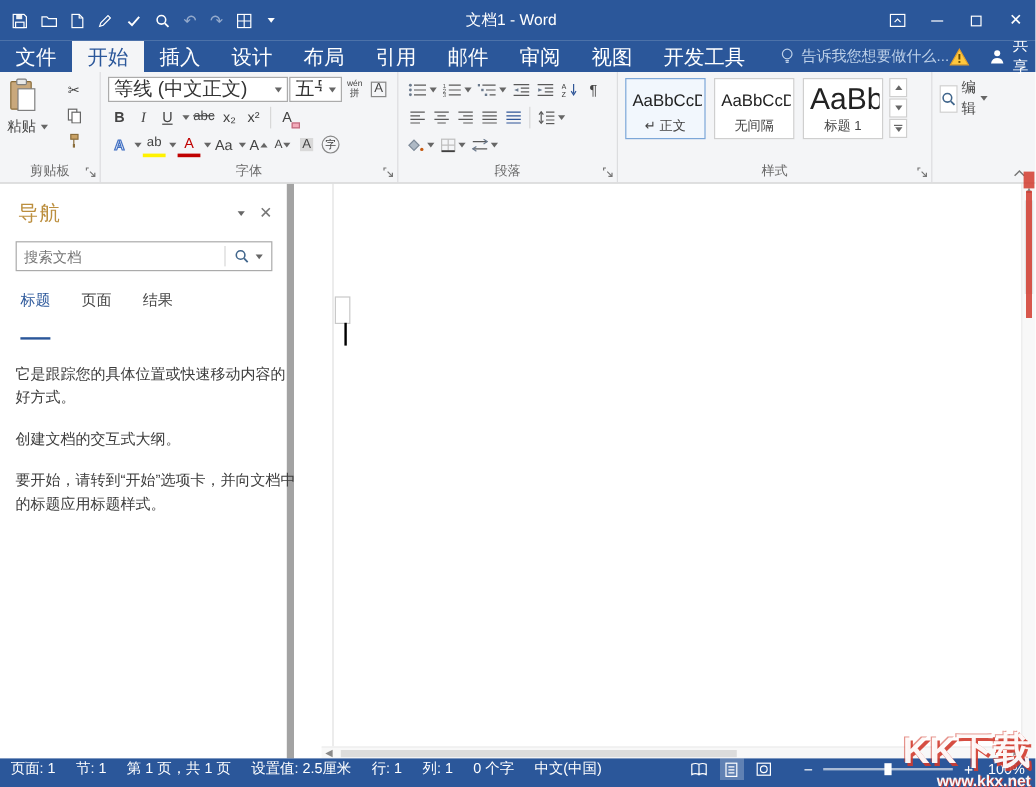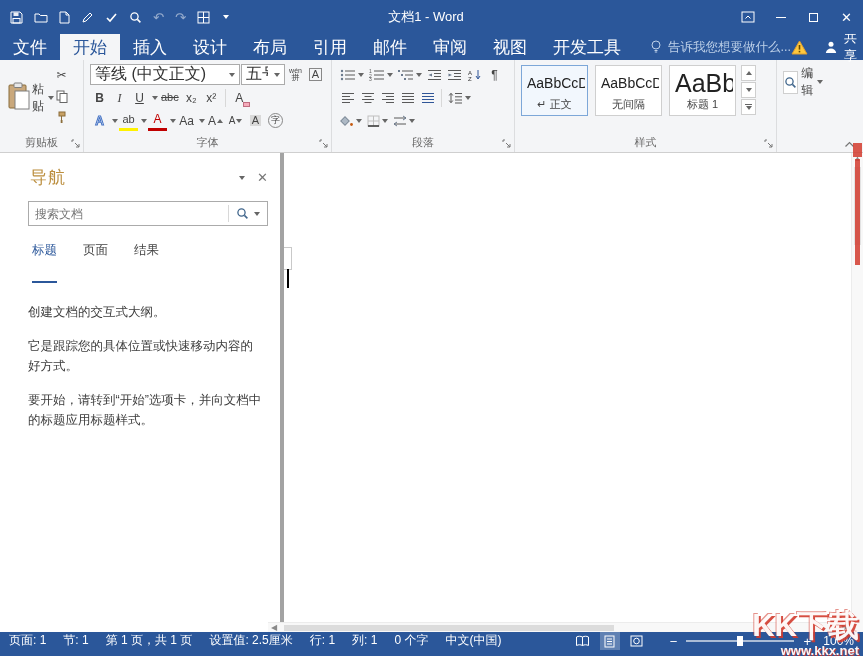--- a/index.html
+++ b/index.html
@@ -33,21 +33,21 @@
 .launcher{position:absolute;right:2px;bottom:3px;width:10px;height:10px;display:flex}
 .rrow{display:flex;align-items:center;height:23px;gap:1px}
 .rbtn{height:20px;min-width:19px;display:inline-flex;align-items:center;justify-content:center;font-size:12px;color:#444;padding:0 2px;line-height:1}
 .dd{width:0;height:0;border-left:3px solid transparent;border-right:3px solid transparent;border-top:4px solid #666;margin-left:2px;display:inline-block}
 .ddu{width:0;height:0;border-left:3px solid transparent;border-right:3px solid transparent;border-bottom:4px solid #666;display:inline-block}
 .combo{background:#fff;border:1px solid #ABABAB;height:21px;display:flex;align-items:center;font-size:16px;color:#333;padding:0 4px;gap:4px;white-space:nowrap}
 .combo .cv{flex:1;overflow:hidden}
 .sep{width:1px;height:18px;background:#D8D8D8;margin:0 3px}
 
 
-.paste{display:flex;align-items:center;width:42px;padding-top:2px}
+.paste{display:flex;flex-direction:column;align-items:flex-start;width:42px;padding-top:2px}
 .paste .plabel{font-size:12px;color:#444;margin-top:4px;display:flex;align-items:center;gap:2px}
 .clipcol{display:flex;flex-direction:column;justify-content:flex-start;gap:3px;margin-left:4px;padding-top:3px}
 .clipcol .rbtn{height:18px}
 
 
 .b-bold{font-weight:bold}
 .b-italic{font-style:italic;font-family:"Liberation Serif","DejaVu Serif",serif}
 .b-underline{text-decoration:underline}
 .b-strike{text-decoration:line-through;font-size:11px}
 .fx-a{color:#fff;-webkit-text-stroke:1px #4472C4;font-weight:bold}
@@ -73,21 +73,21 @@
 .scb .bar{width:7px;height:1px;background:#666}
 
 
 .editg{display:flex;flex-direction:row;align-items:center;gap:3px;padding-top:2px;width:40px}
 .findbox{width:27px;height:23px;border:1px solid #CFCFCF;background:#fff;display:flex;align-items:center;justify-content:center}
 .editlbl{font-size:12px;color:#444}
 
 .collapse{position:absolute;right:8px;bottom:4px;z-index:4}
 
 
-.nav{position:absolute;left:16px;top:153px;width:268px;height:479px;background:#FFFFFF;border-right:4px solid #a3a3a3;z-index:2}
+.nav{position:absolute;left:1px;top:153px;width:244px;height:479px;background:#FFFFFF;border-right:6px solid #a3a3a3;z-index:2}
 .nav-head{display:flex;align-items:center;padding:13px 12px 4px 14px}
 .nav-title{font-size:17px;color:#BC8F3F;flex:1;letter-spacing:1px}
 .nav-head .nh-btn{color:#777;font-size:11px;margin-left:12px;display:inline-flex;align-items:center}
 .nav-search{margin:8px 12px 0;height:25px;border:1px solid #ABABAB;background:#fff;display:flex;align-items:center}
 .nav-search input{flex:1;border:0;outline:0;font-size:12px;padding:0 6px;color:#444;background:transparent;font-family:inherit;min-width:0}
 .nav-search .vsep{width:1px;height:17px;background:#D8D8D8}
 .nav-search .sbtn{display:flex;align-items:center;gap:3px;padding:0 7px;height:100%}
 .nav-tabs{display:flex;gap:26px;padding:16px 16px 0;font-size:12.5px;color:#444}
 .nav-tab{padding-bottom:22px}
 .nav-tab.active{color:#2B579A;border-bottom:2px solid #2B579A}
@@ -556,22 +556,22 @@
           </span>
         <span class="dd"></span>
       </span>
     </div>
     <div class="nav-tabs">
       <span class="nav-tab active">标题</span>
       <span class="nav-tab">页面</span>
       <span class="nav-tab">结果</span>
     </div>
     <div class="nav-body">
+      <p>它是跟踪您的具体位置或快速移动内容的好方式。</p>
       <p>创建文档的交互式大纲。</p>
-      <p>它是跟踪您的具体位置或快速移动内容的好方式。</p>
       <p>要开始，请转到“开始”选项卡，并向文档中的标题应用标题样式。</p>
     </div>
   </div>
 
   <div class="doc">
     <span class="page-edge"></span>
     <span class="margin-box"></span>
     <span class="caret"></span>
   </div>
 

